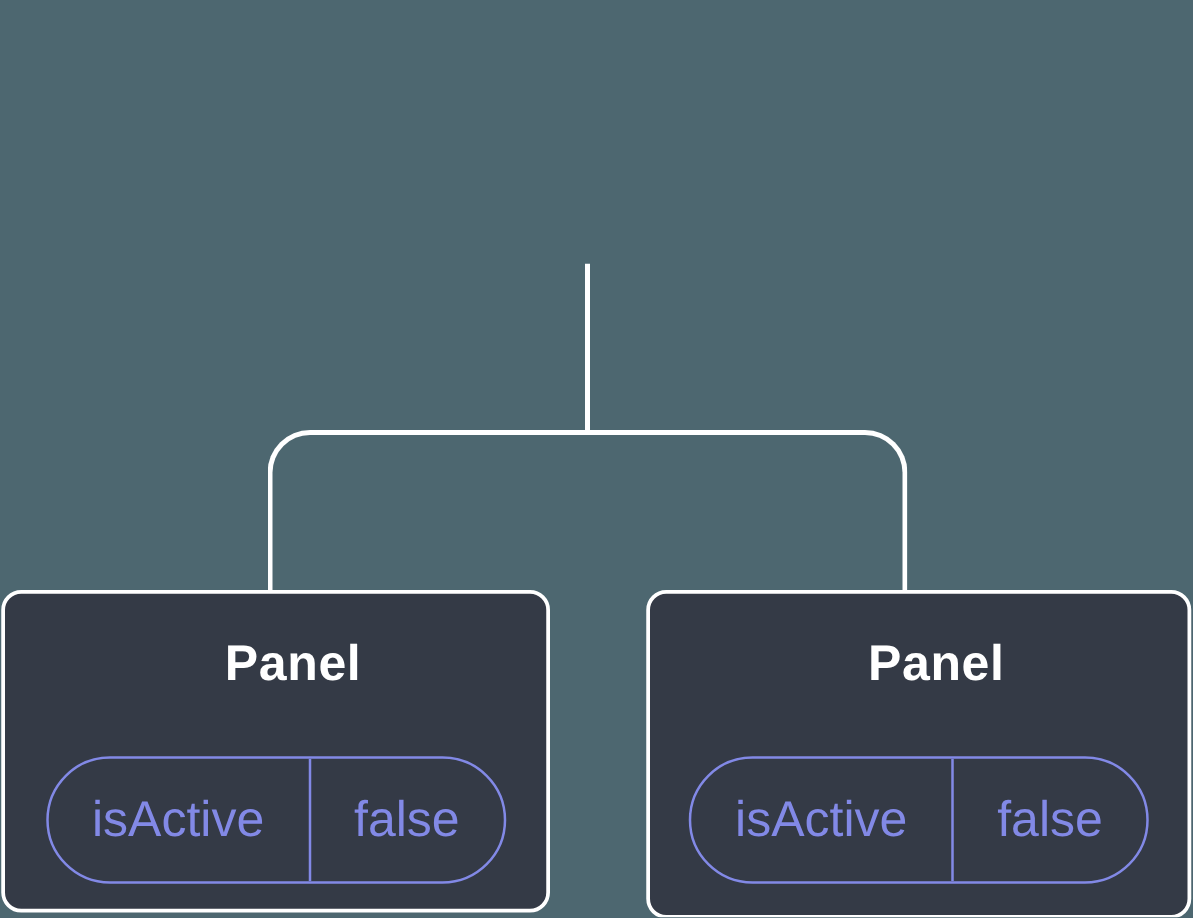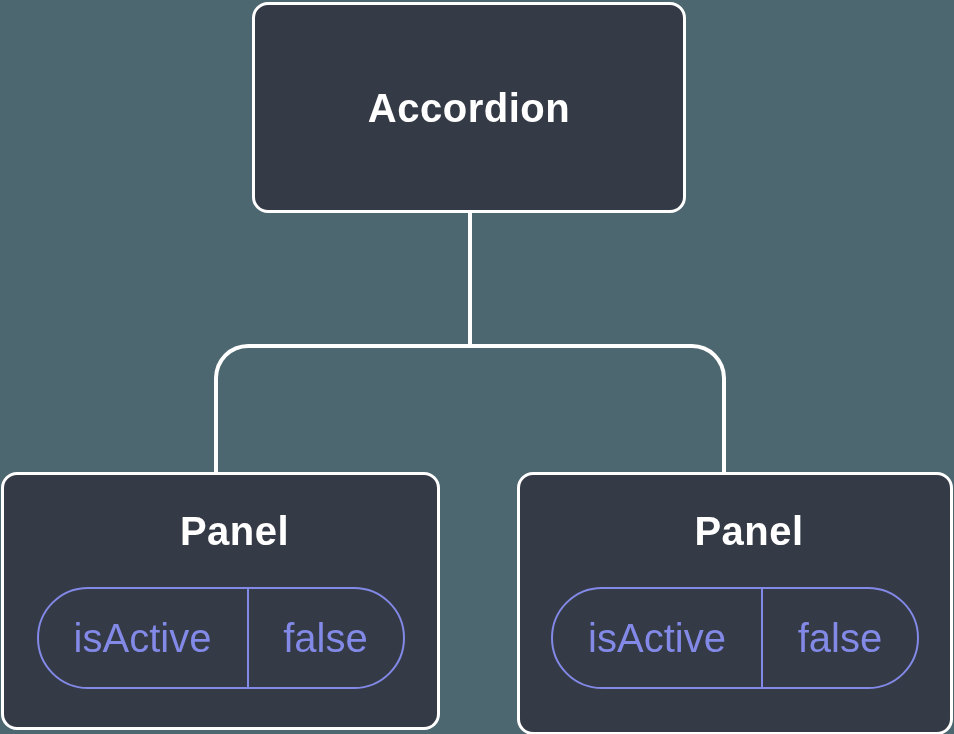--- a/index.html
+++ b/index.html
@@ -49,21 +49,21 @@
     width: 512px; height: 128px;
     border: 4px solid var(--connector, #ffffff);
     border-bottom: none;
     border-top-left-radius: 34px;
     border-top-right-radius: 34px;
   }
   .panel-node-left  { left: 1px;   top: 472px; width: 439px; height: 258px; }
   .panel-node-right { left: 517px; top: 472px; width: 436px; height: 263px; }
   .panel-title { margin-top: 33px; margin-left: 28px; }
   .state-pill {
-    margin-top: 33px;
+    margin-top: 51px;
     width: 368px; height: 102px;
     border: 2.5px solid var(--state-accent, #8289e6);
     border-radius: 51px;
     display: flex;
     align-items: stretch;
     color: var(--state-accent, #8289e6);
     font-size: 40px;
     overflow: hidden;
     text-align: right;
   }
@@ -77,23 +77,20 @@
     flex: 1;
     display: flex; align-items: center; justify-content: center;
     white-space: nowrap;
   }
 </style>
 </head>
 <body>
 
 <div class="stage">
 
-  <div class="node root-node">
-    <div class="node-label">Accordion</div>
-  </div>
 
   <div class="connector-stem"></div>
   <div class="connector-bracket"></div>
 
   <div class="node panel-node-left">
     <div class="node-label panel-title">Panel</div>
     <div class="state-pill">
       <div class="state-key">isActive</div>
       <div class="state-value">false</div>
     </div>

